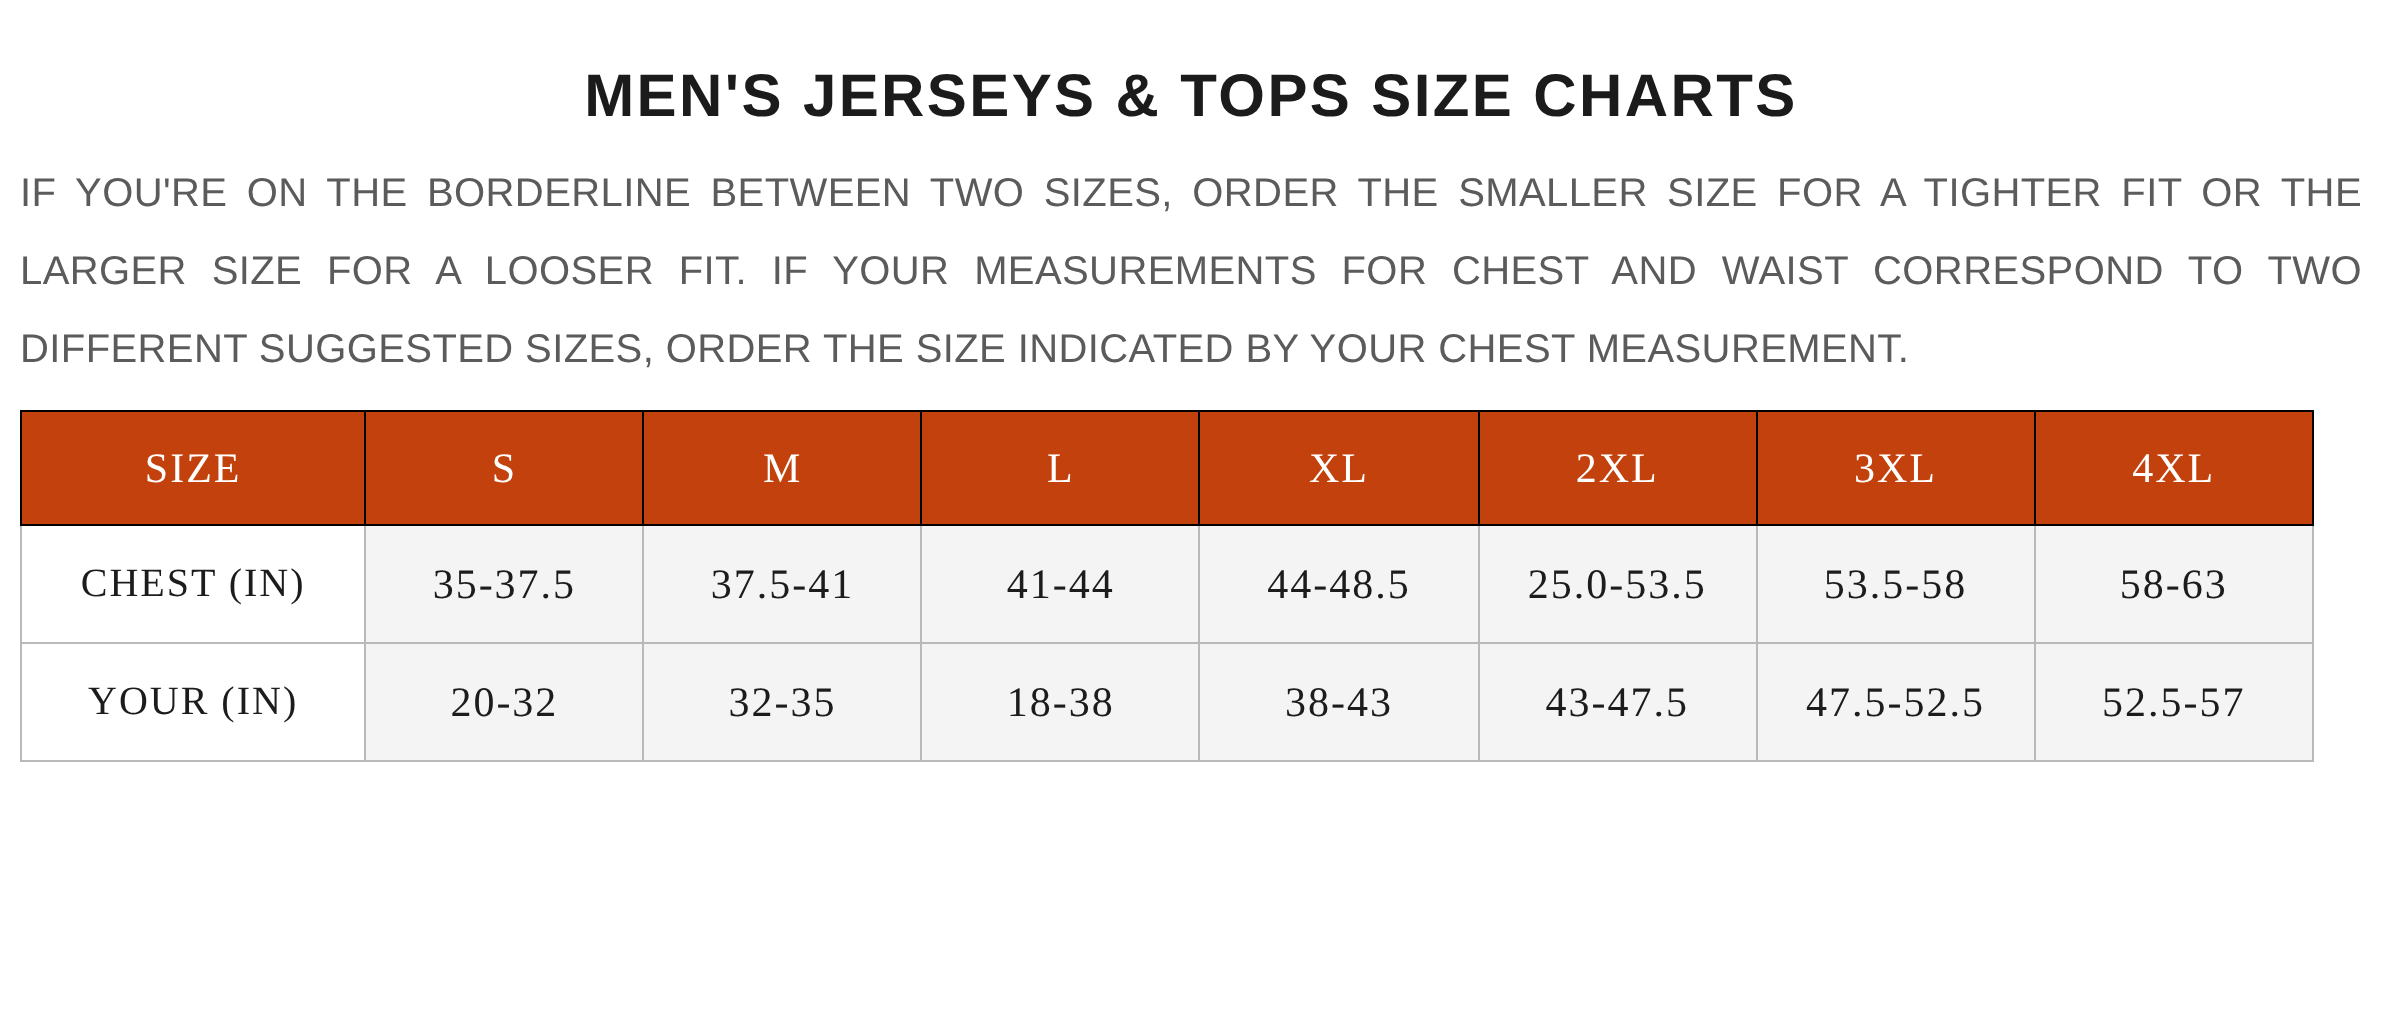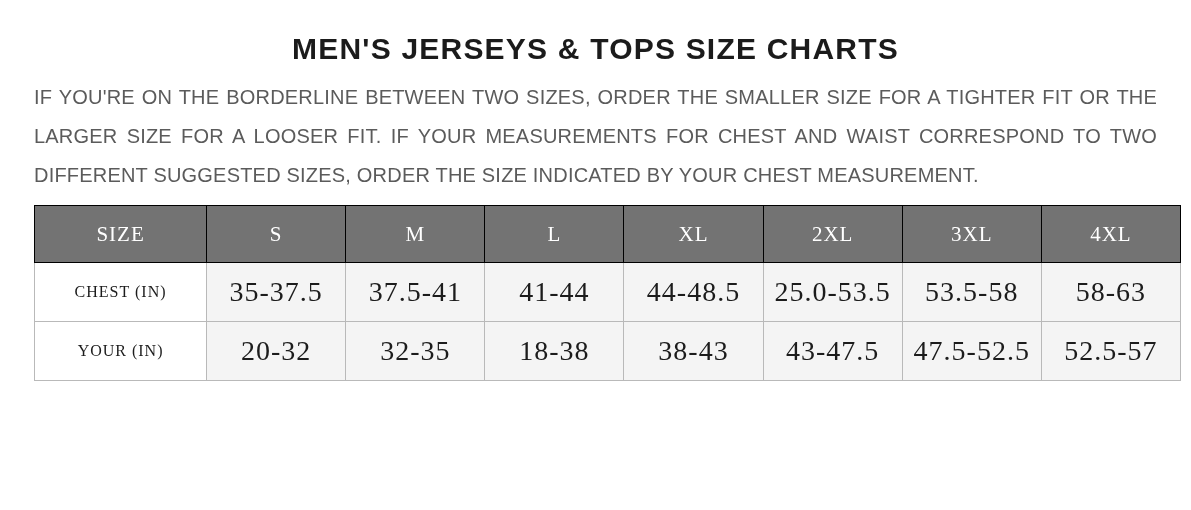--- a/index.html
+++ b/index.html
@@ -12,21 +12,21 @@
     height: 510px;
     font-family: "Liberation Sans", sans-serif;
     color: #222222;
     overflow: hidden;
   }
   .page {
     width: 1191px;
     height: 358px;
     position: relative;
     box-sizing: border-box;
-    padding: 0 34px;
+    padding: 0 10px;
   }
   .title {
     text-align: center;
     font-family: "Liberation Sans", sans-serif;
     font-weight: bold;
     font-size: 30px;
     letter-spacing: 1.2px;
     color: #1b1b1b;
     margin: 0;
     padding-top: 32px;
@@ -49,36 +49,36 @@
     width: 1147px;
     margin: 0;
     table-layout: fixed;
   }
   table.size-table td, table.size-table th {
     border: 1px solid #b9b9b9;
     height: 58px;
     text-align: center;
     vertical-align: middle;
     font-family: "Liberation Serif", serif;
-    font-size: 28px;
+    font-size: 21px;
     letter-spacing: 1px;
     color: #1c1c1c;
     padding: 0;
   }
   table.size-table thead th {
-    background: #737373;
+    background: #c2410c;
     color: #ffffff;
     font-weight: normal;
     border: 1px solid #000000;
     font-size: 21px;
     height: 56px;
   }
   table.size-table tbody tr td:first-child {
     background: #ffffff;
-    font-size: 16px;
+    font-size: 20px;
   }
   table.size-table tbody td {
     background: #f4f4f4;
   }
   table.size-table tbody tr td:first-child {
     background: #ffffff;
   }
   .col-label { width: 172px; }
   .col-data { width: 139px; }
 </style>

